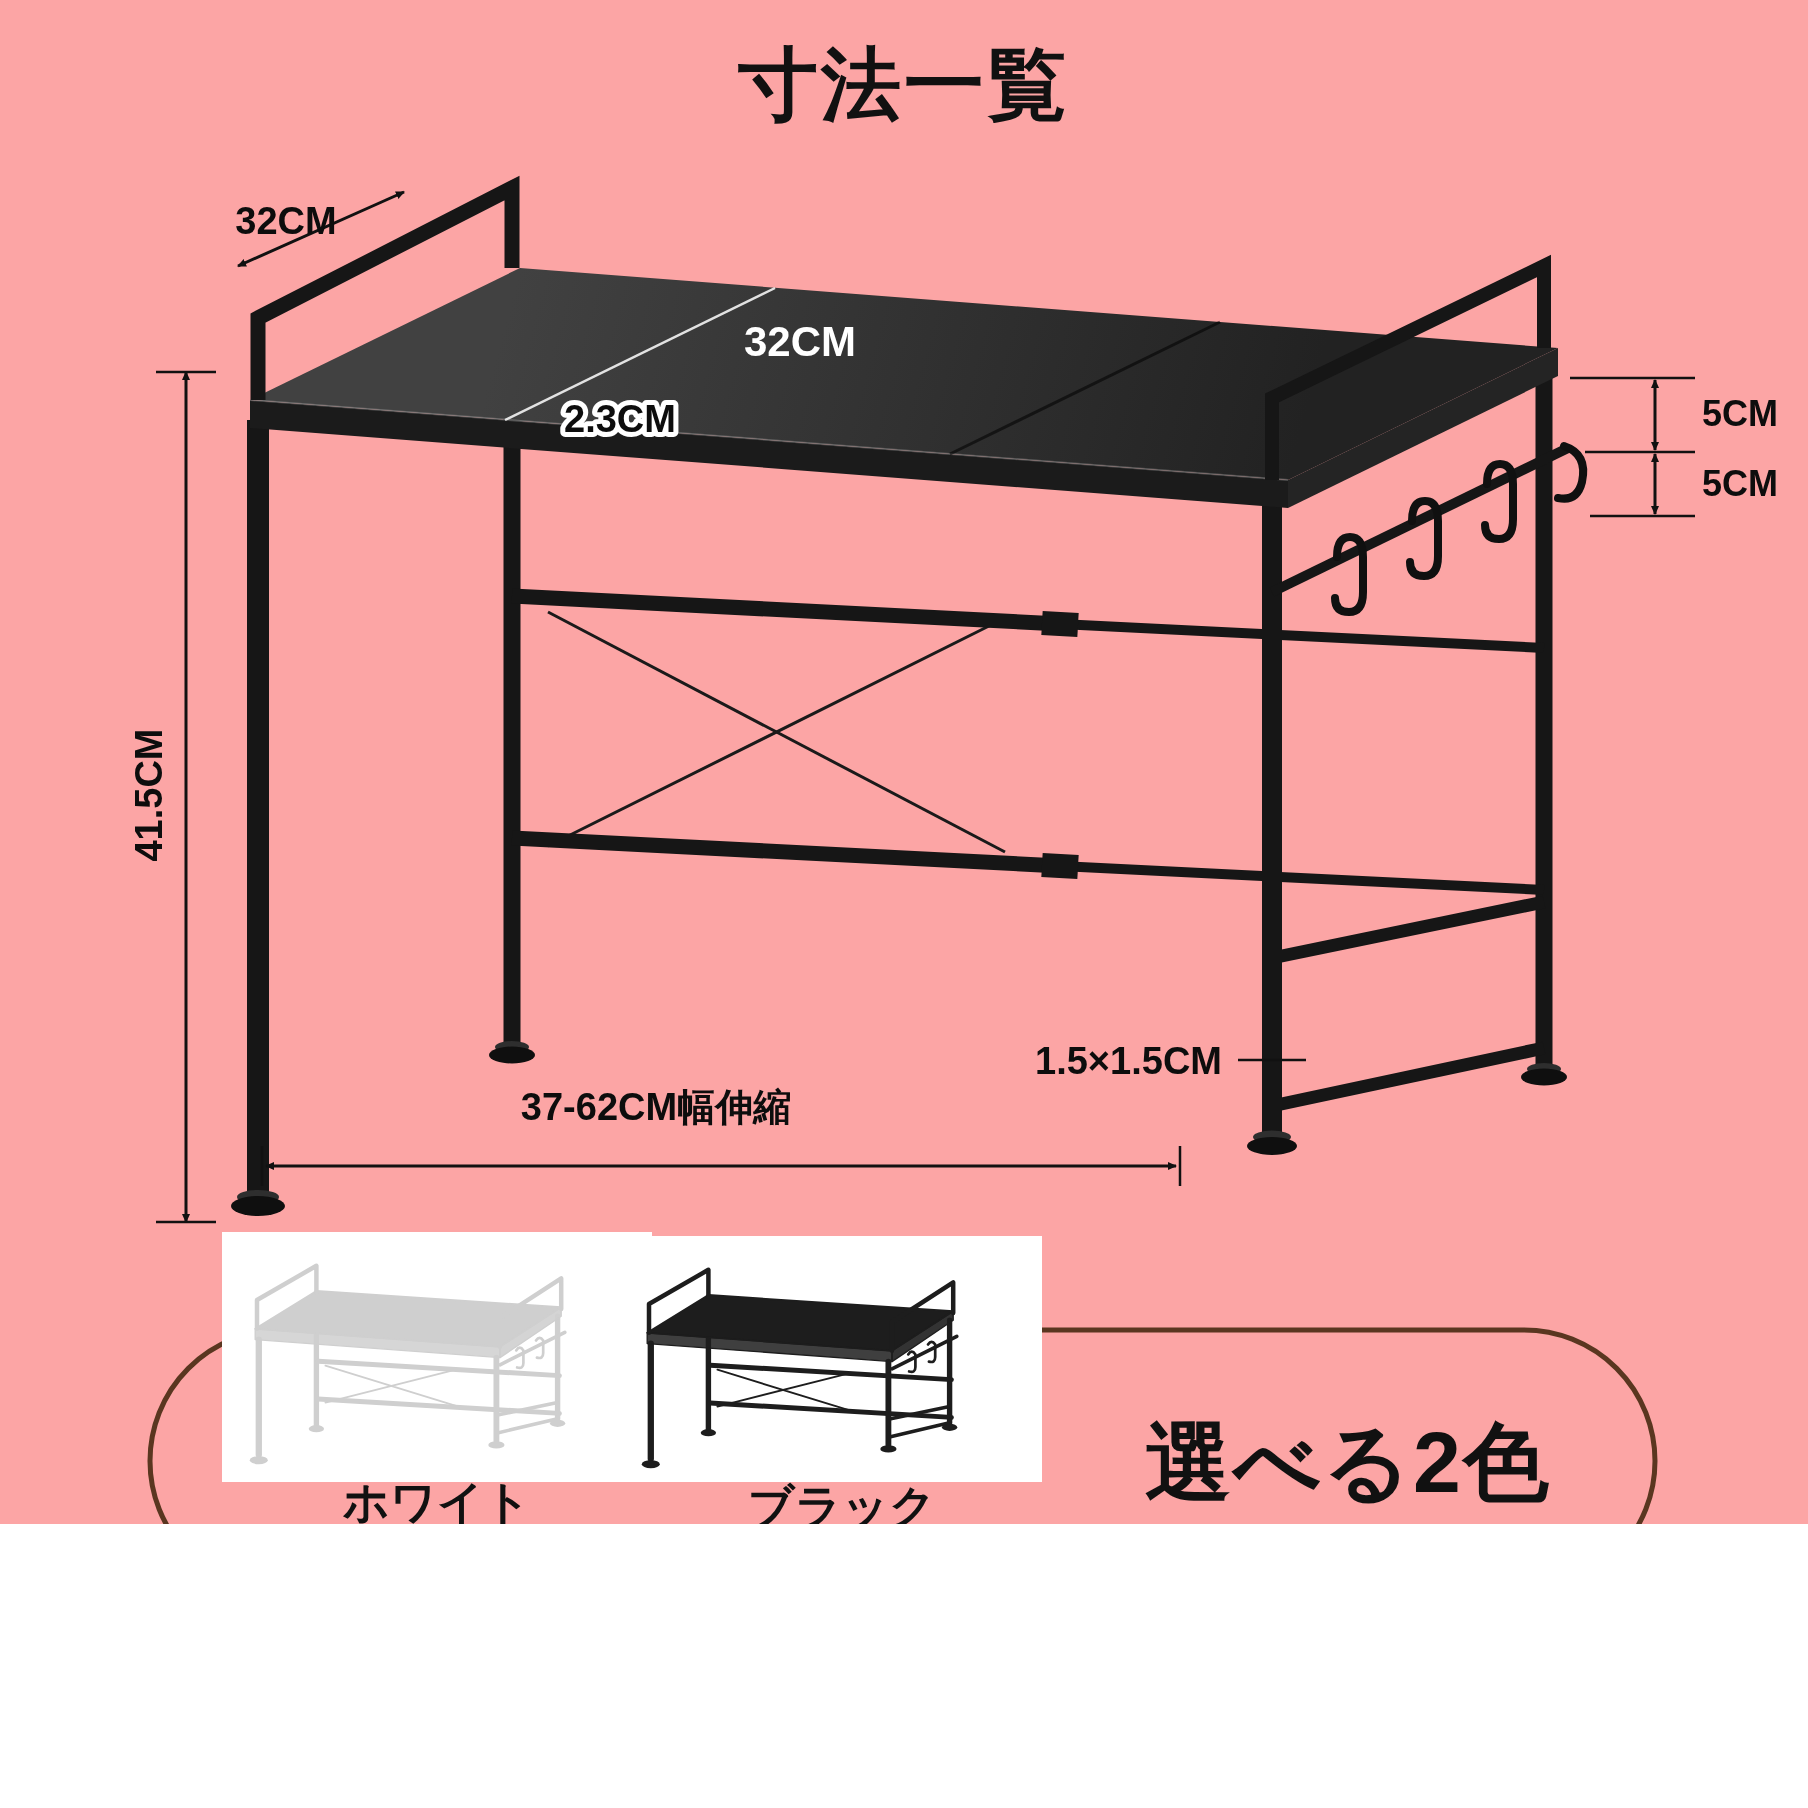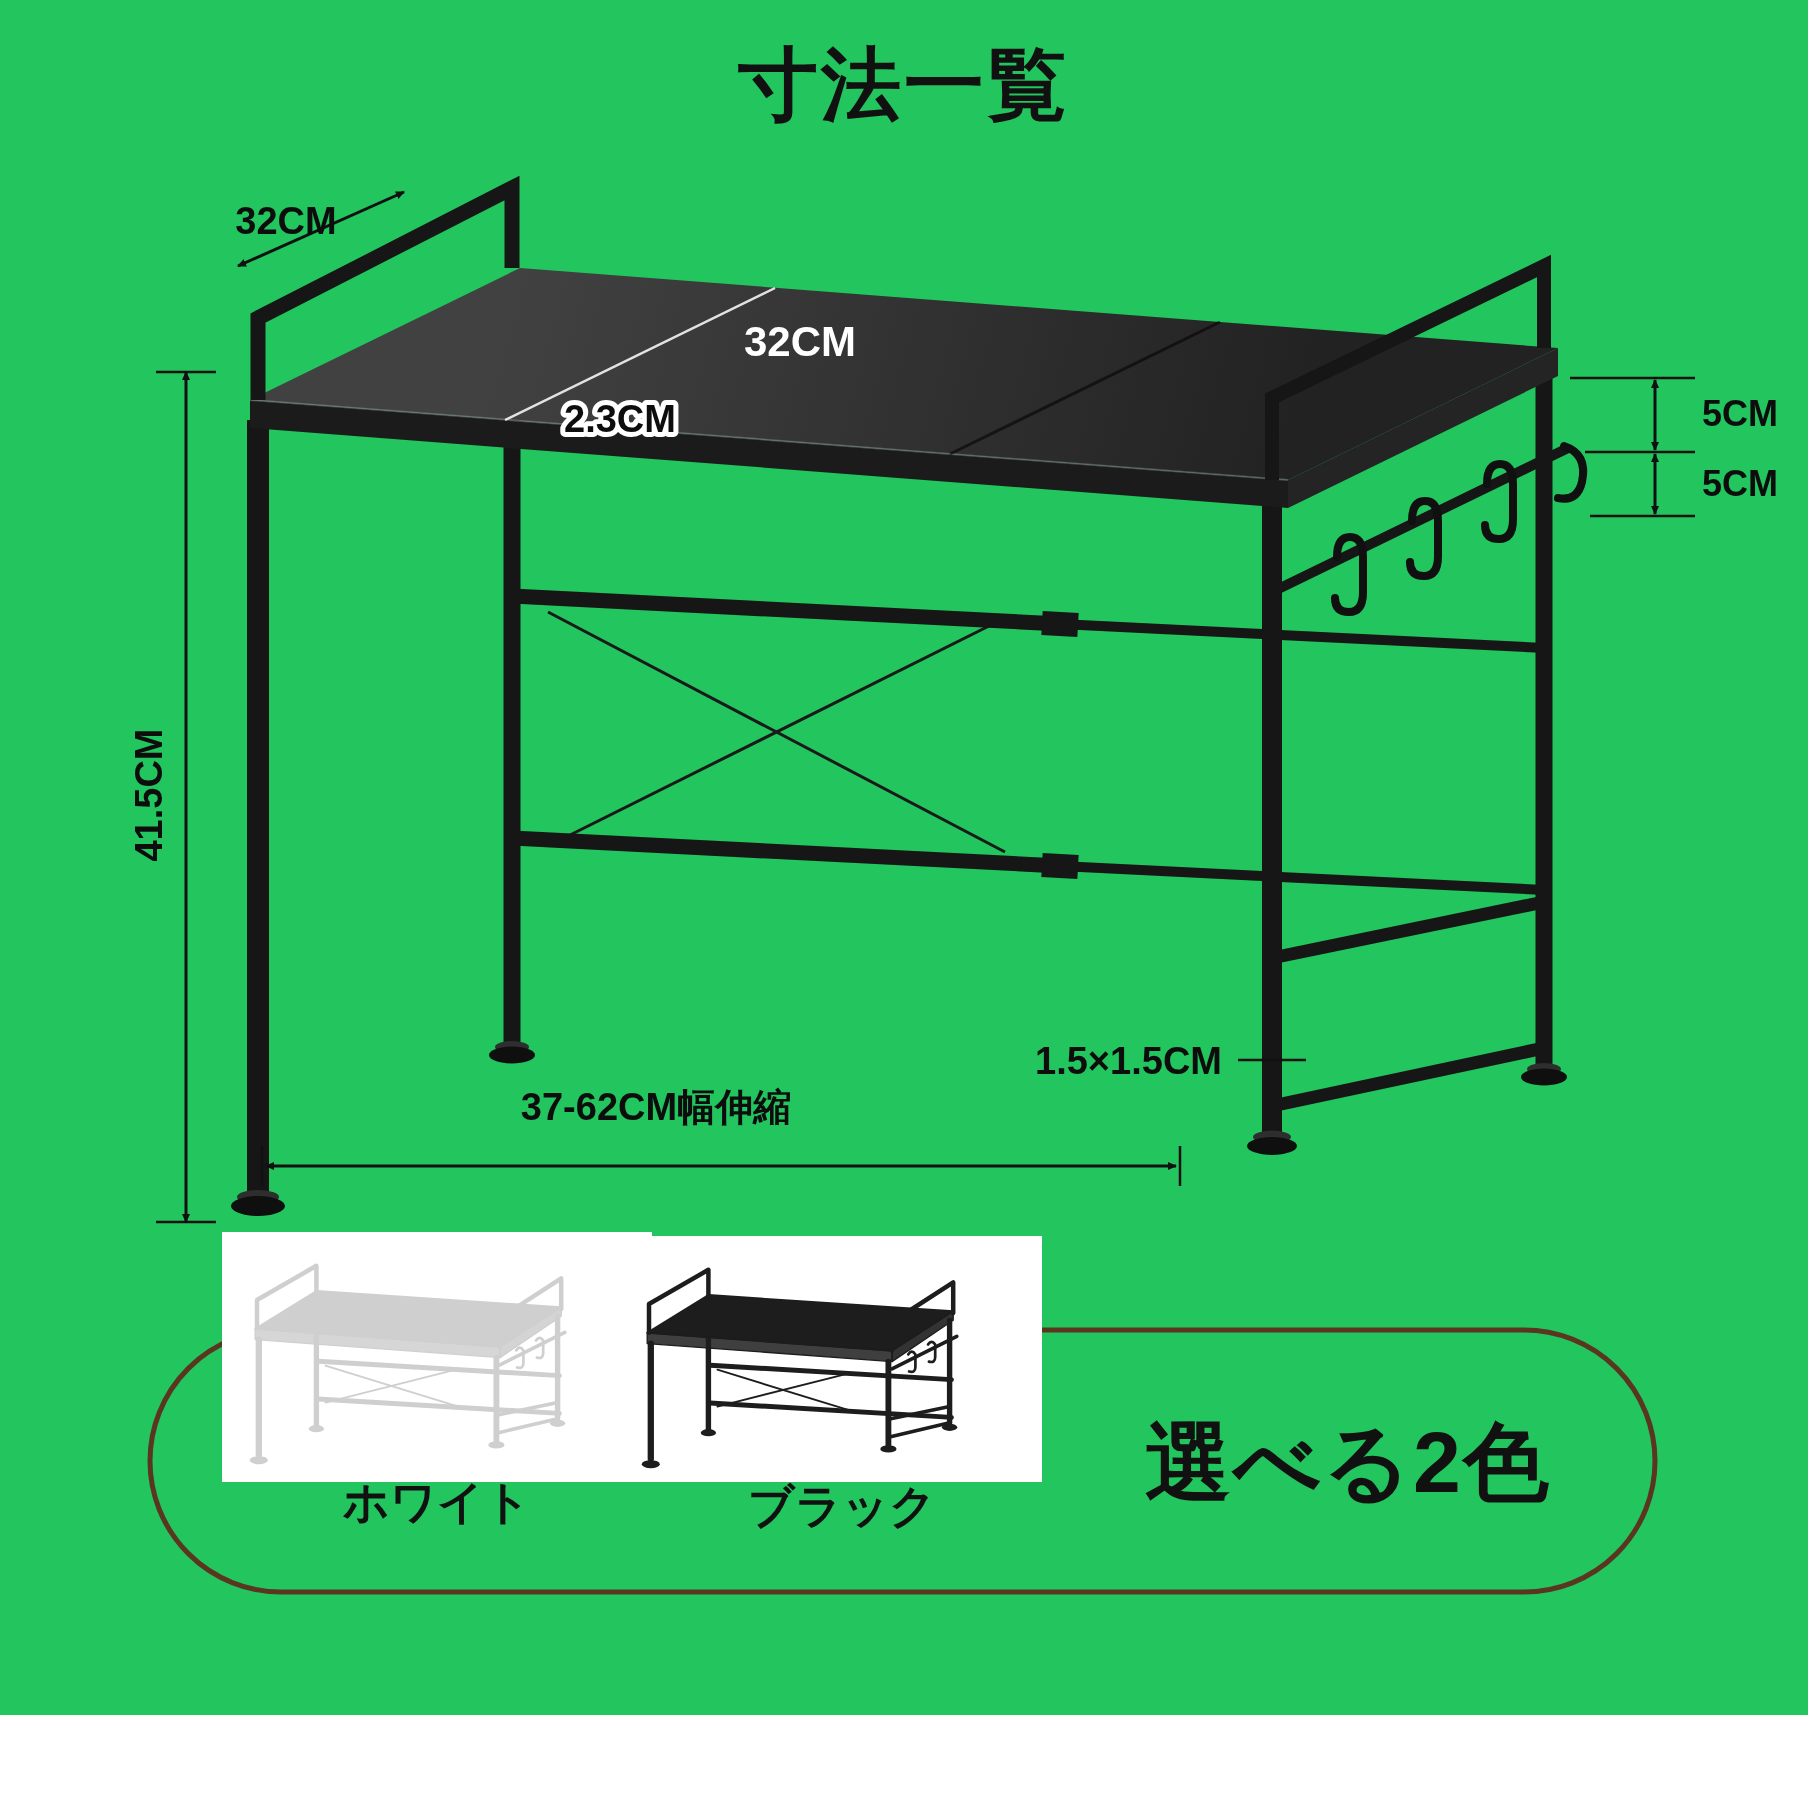--- a/index.html
+++ b/index.html
@@ -1,19 +1,19 @@
 <!DOCTYPE html>
 <html><head>
 <meta charset="utf-8">
 <style>
   html,body{margin:0;padding:0;background:#ffffff;}
   .page{
     position:relative;
-    width:1808px;height:1715px;
-    background:#22c55e;
+    width:1808px;height:1524px;
+    background:#fca5a5;
     font-family:"Liberation Sans","DejaVu Sans",sans-serif;
     overflow:hidden;
   }
   .scene{position:absolute;left:0;top:0;}
 
   
   .tube{stroke:#161616;fill:none;}
   .wire{stroke:#1a1a1a;stroke-width:3;fill:none;}
   .dimline{stroke:#111;stroke-width:3;fill:none;
            marker-start:url(#arr);marker-end:url(#arr);}

